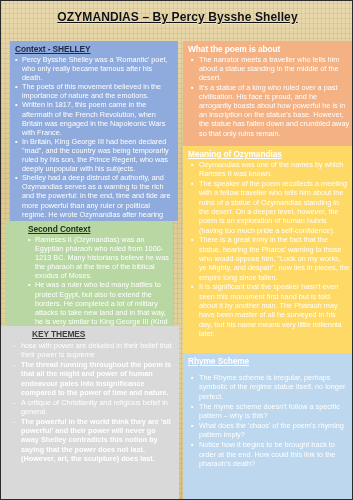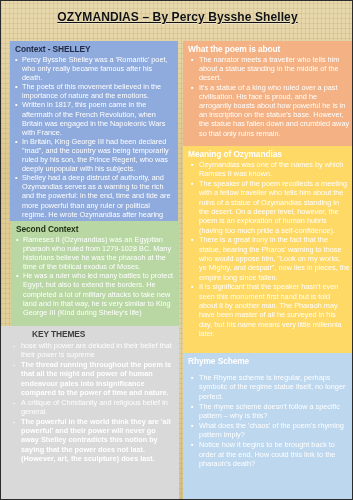--- a/index.html
+++ b/index.html
@@ -49,20 +49,21 @@
   }
 
   
   .panel {
     position: absolute;
     box-sizing: border-box;
     overflow: hidden;
   }
   .panel-head {
     font-weight: bold;
+    text-decoration: underline;
     display: block;
   }
   .bullets {
     list-style: none;
     margin: 0;
     padding: 0;
   }
   .bullets li {
     position: relative;
     display: block;
@@ -93,24 +94,24 @@
     font-size: 7.3px;
     line-height: 9.1px;
     color: #ffffff;
     padding-left: 7px;
     margin-bottom: 0px;
   }
   #ctx-shelley .bdot { font-size: 7.5px; line-height: 9.1px; color:#ffffff; }
 
   
   #ctx-second {
-    left: 10px; top: 220px;
+    left: 4px; top: 220px;
     width: 168px; height: 118px;
     background: #b8d7a3;
-    padding: 3px 4px 2px 5px;
+    padding: 3px 4px 2px 23px;
   }
   #ctx-second .panel-head {
     font-size: 8.4px;
     color: #243318;
     margin-bottom: 1px;
     letter-spacing: -0.1px;
   }
   #ctx-second .bullets li {
     font-size: 7.3px;
     line-height: 9.1px;
@@ -242,21 +243,21 @@
           <span class="btxt">Shelley had a deep distrust of authority, and Ozymandias serves as a warning to the rich and the powerful: in the end, time and tide are more powerful than any ruler or political regime. He wrote Ozymandias after hearing about how an Italian explorer had retrieved the statue from the desert.</span>
         </li>
     </ul>
   </div>
 
   <div class="panel" id="ctx-second">
     <span class="panel-head">Second Context</span>
     <ul class="bullets">
       <li>
           <span class="bdot">•</span>
-          <span class="btxt">Rameses II (Ozymandias) was an Egyptian pharaoh who ruled from 1279-1028 BC. Many historians believe he was the pharaoh at the time of the biblical exodus of Moses.</span>
+          <span class="btxt">Rameses II (Ozymandias) was an Egyptian pharaoh who ruled from 1000-1213 BC. Many historians believe he was the pharaoh at the time of the biblical exodus of Moses.</span>
         </li>
       <li>
           <span class="bdot">•</span>
           <span class="btxt">He was a ruler who led many battles to protect Egypt, but also to extend the borders. He completed a lot of military attacks to take new land and in that way, he is very similar to King George III (Kind during Shelley's life)</span>
         </li>
     </ul>
   </div>
 
   <div class="panel" id="key-themes">
     <span class="panel-head">KEY THEMES</span>

